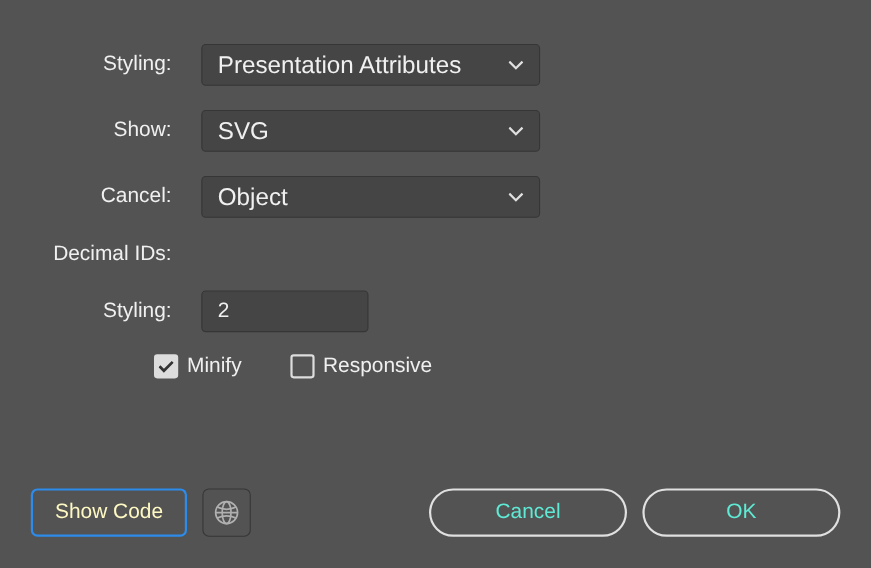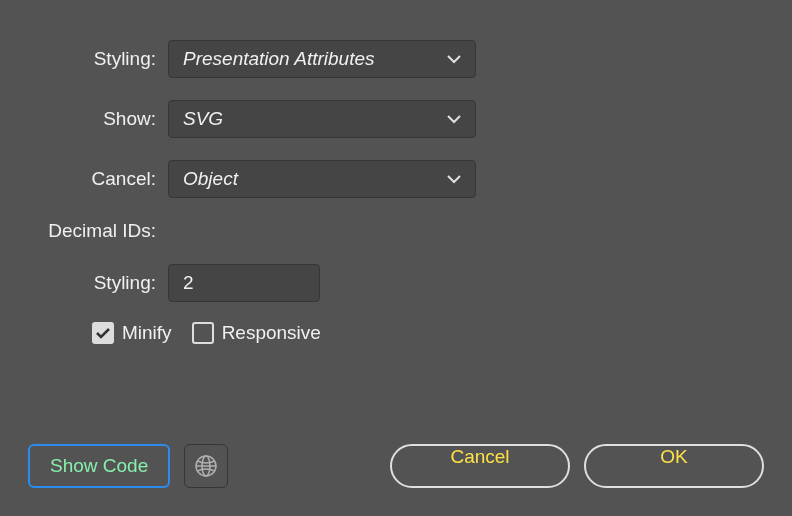--- a/index.html
+++ b/index.html
@@ -14,20 +14,21 @@
       font-family: -apple-system, BlinkMacSystemFont, "Segoe UI", Helvetica, Arial, sans-serif;
       font-size: 19px;
       color: #f0f0f0;
       padding: 40px 28px 28px 28px;
       position: relative;
     }
     .form-row {
       display: flex;
       align-items: center;
       margin-bottom: 22px;
+      gap: 15px;
     }
     .label {
       width: 140px;
       text-align: right;
       padding-right: 12px;
       color: #f0f0f0;
       font-size: 19px;
     }
     .dropdown {
       width: 308px;
@@ -36,44 +37,43 @@
       border: 1px solid #363636;
       border-radius: 4px;
       display: flex;
       align-items: center;
       justify-content: space-between;
       padding: 0 14px;
       color: #f0f0f0;
       cursor: pointer;
     }
     .dropdown-text {
-      font-size: 19px;
-      font-style: italic;
+      font-size: 22px;
     }
     .chevron-icon {
       width: 14px;
       height: 9px;
     }
     .text-input {
       width: 152px;
       height: 38px;
       background: #454545;
       border: 1px solid #363636;
       border-radius: 4px;
       padding: 0 14px;
       color: #f0f0f0;
       font-size: 19px;
       display: flex;
       align-items: center;
     }
     .checkbox-row {
       display: flex;
       align-items: center;
-      margin-left: 64px;
-      gap: 20px;
+      margin-left: 112px;
+      gap: 44px;
       margin-top: -2px;
     }
     .checkbox-group {
       display: flex;
       align-items: center;
       gap: 8px;
       cursor: pointer;
     }
     .checkbox {
       width: 22px;
@@ -108,21 +108,21 @@
       display: flex;
       align-items: center;
       gap: 14px;
     }
     .show-code-btn {
       height: 44px;
       padding: 0 20px;
       background: transparent;
       border: 2px solid #2d8ceb;
       border-radius: 6px;
-      color: #86efac;
+      color: #fef9c3;
       font-size: 19px;
       cursor: pointer;
       display: flex;
       align-items: center;
     }
     .globe-btn {
       width: 44px;
       height: 44px;
       background: transparent;
       border: 1px solid #363636;
@@ -140,25 +140,25 @@
       margin-left: auto;
       display: flex;
       gap: 14px;
     }
     .pill-btn {
       width: 180px;
       height: 44px;
       background: transparent;
       border: 2px solid #e0e0e0;
       border-radius: 22px;
-      color: #fde047;
-      font-size: 19px;
-      cursor: pointer;
-      display: flex;
-      align-items: flex-start;
+      color: #5eead4;
+      font-size: 19px;
+      cursor: pointer;
+      display: flex;
+      align-items: center;
       justify-content: center;
     }
   </style>
 </head>
 <body>
 
 <div class="form-row">
   <div class="label">Styling:</div>
   <div class="dropdown">
     <span class="dropdown-text">Presentation Attributes</span>

